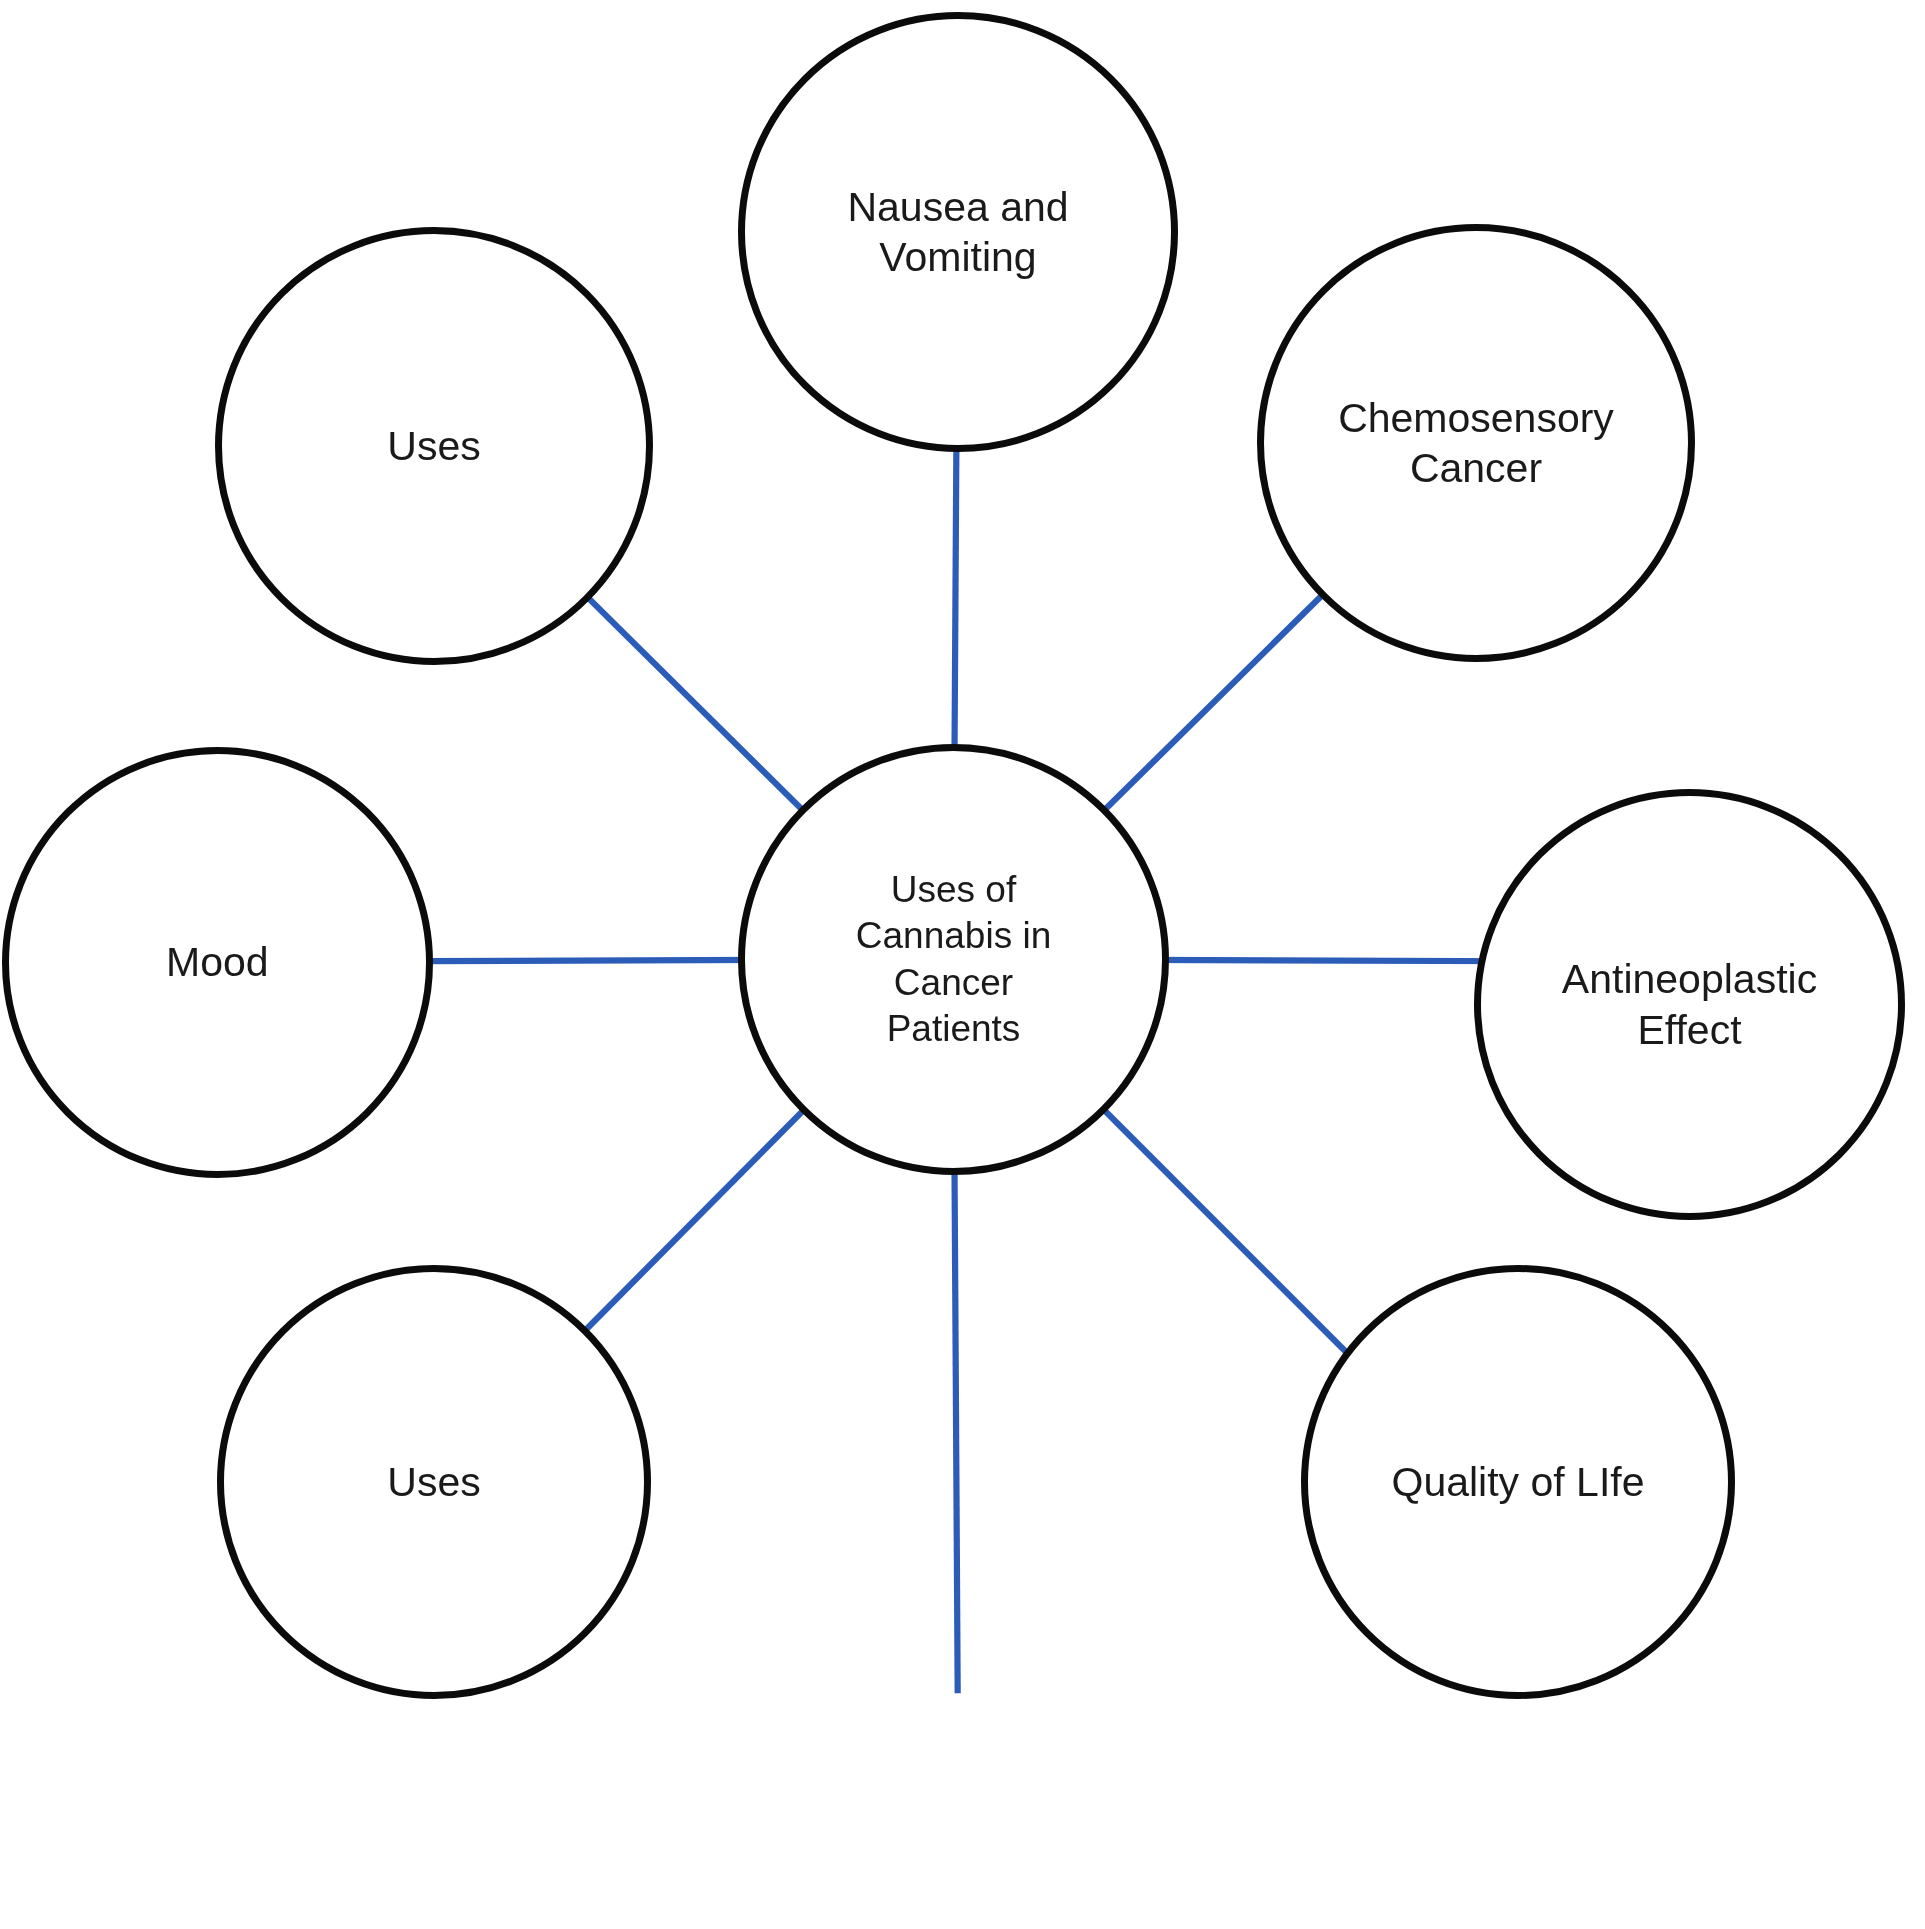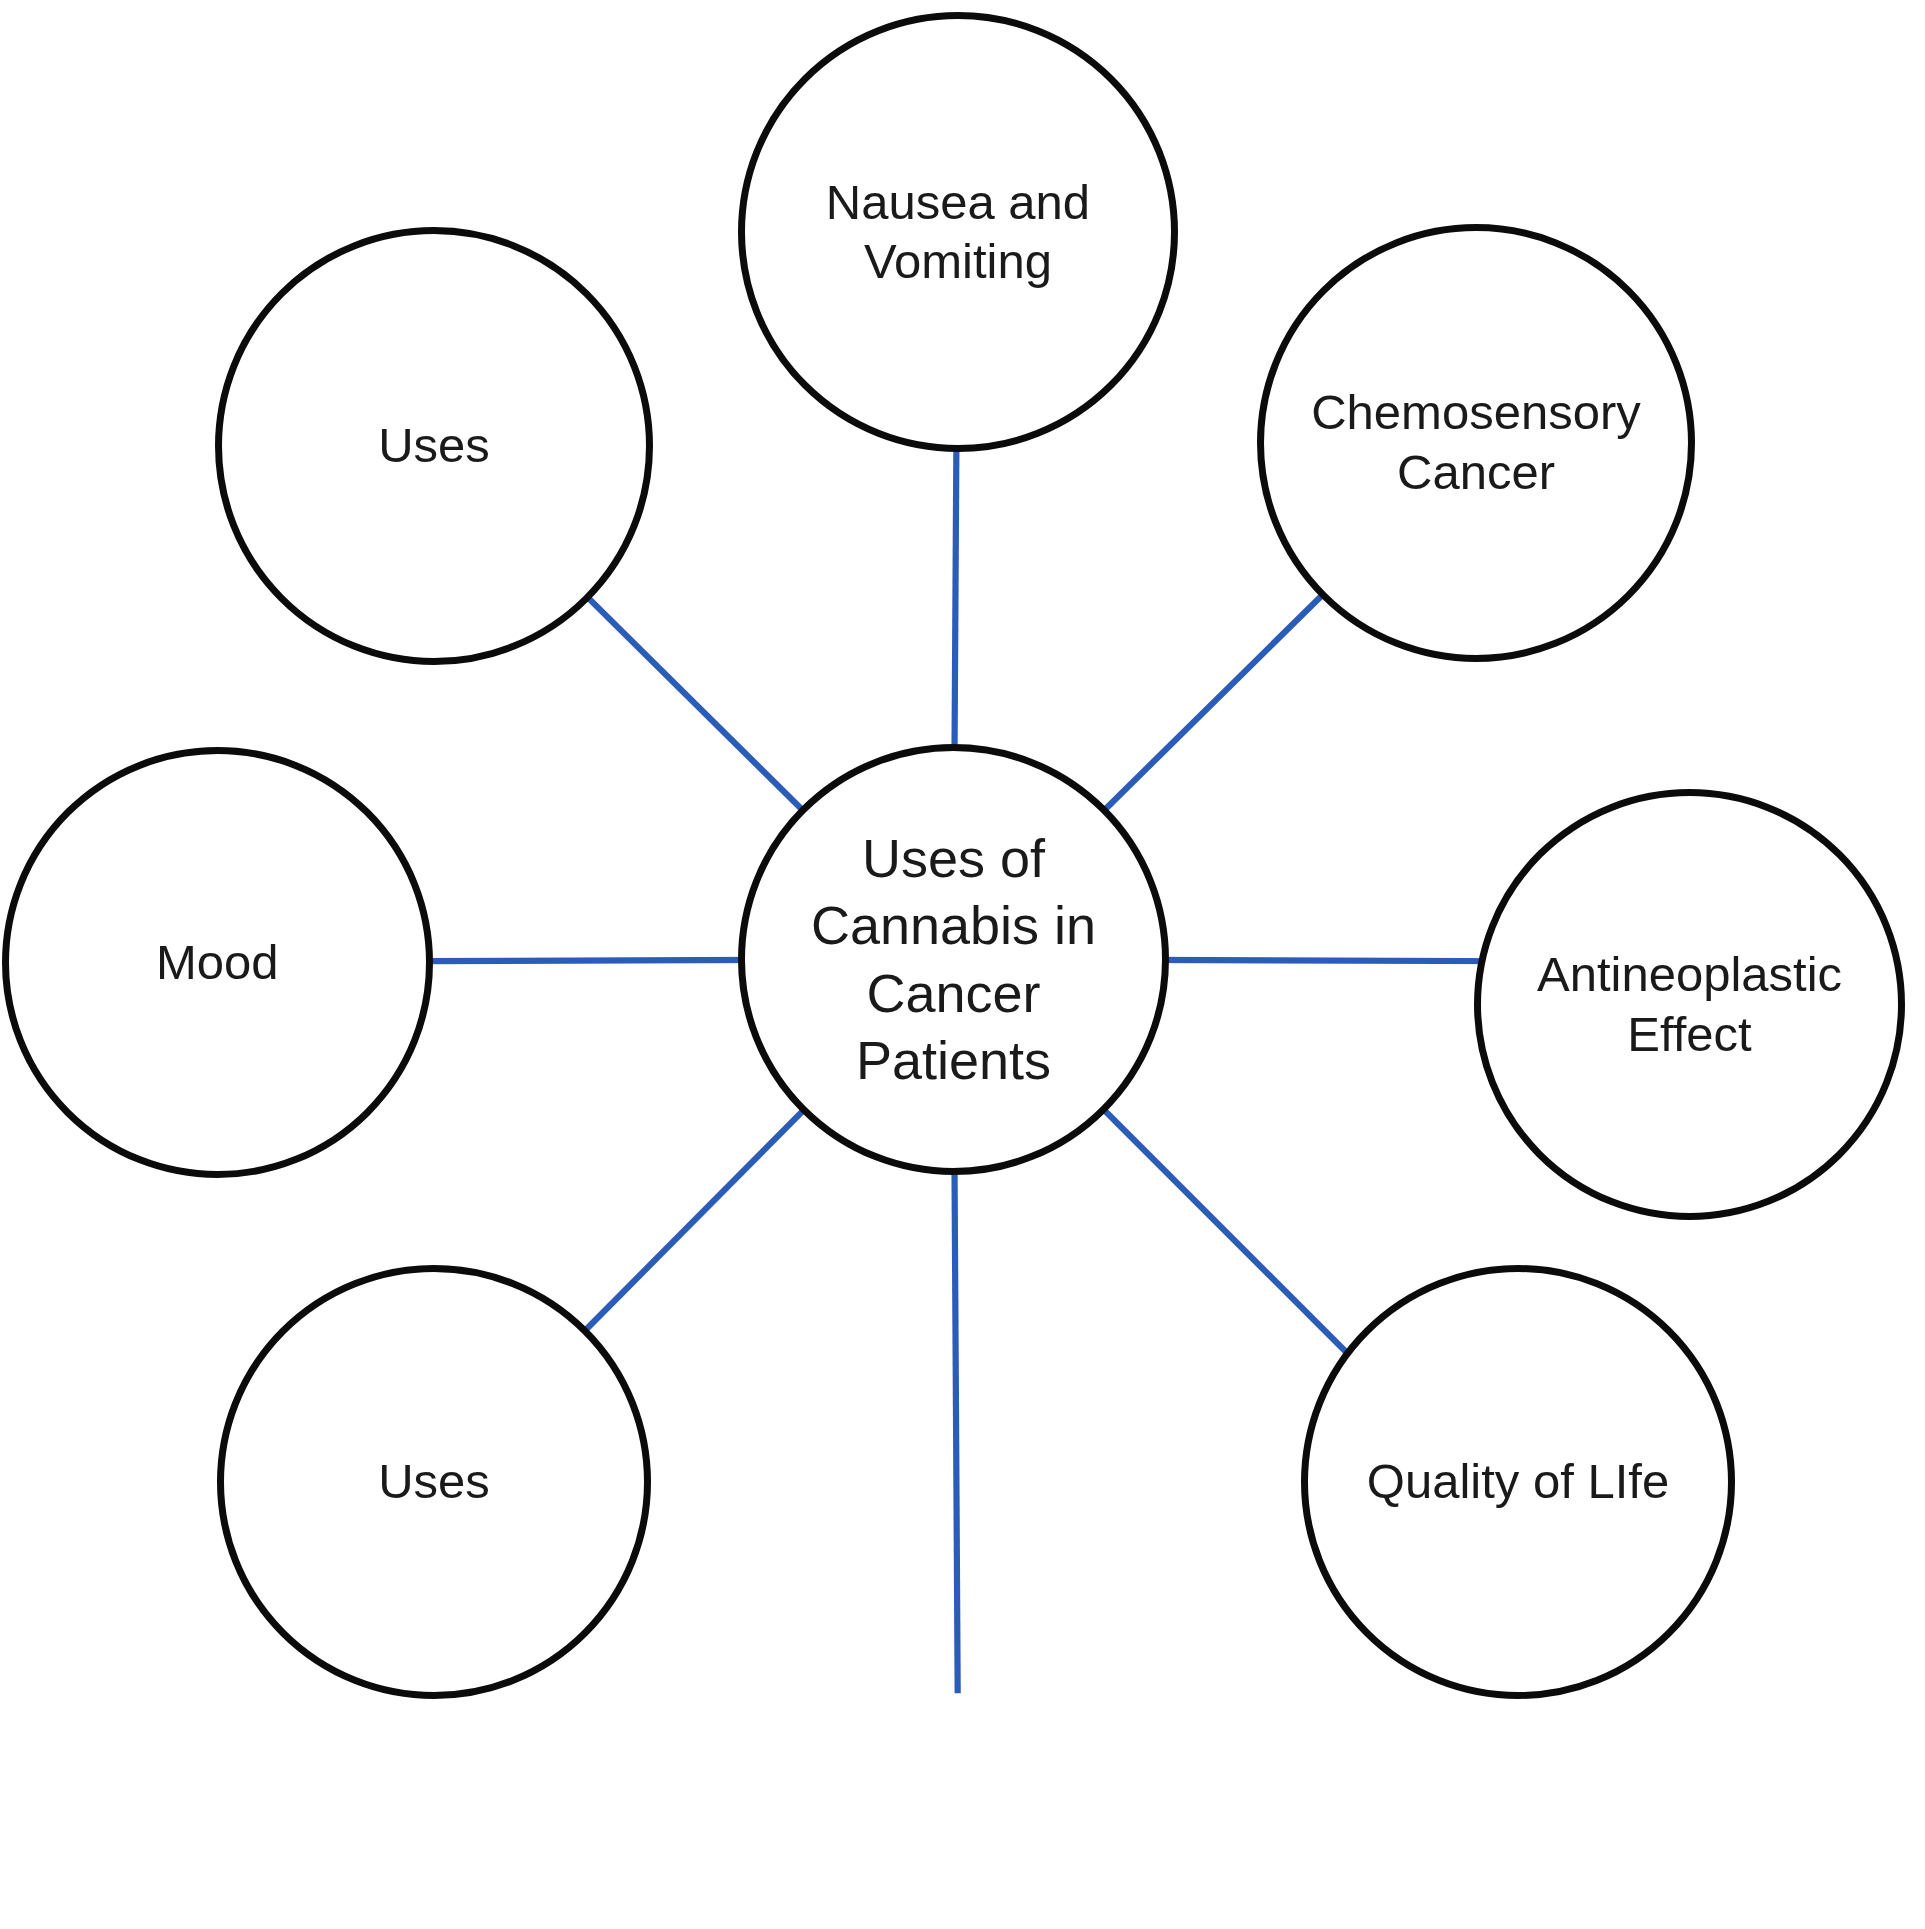--- a/index.html
+++ b/index.html
@@ -32,26 +32,26 @@
     display: flex;
     align-items: center;
     justify-content: center;
     text-align: center;
     z-index: 1;
   }
   .node-label {
     display: block;
     white-space: pre-line;
     color: #1a1a1a;
-    font-size: 49px;
+    font-size: 41px;
     line-height: 1.22;
     letter-spacing: 0px;
   }
   .node-center-label {
-    font-size: 54px;
+    font-size: 37px;
     line-height: 1.25;
   }
   
   .node-center        { left:  738px; top:  744px; width: 431px; height: 431px; }
   .node-nausea        { left:  738px; top:   12.4px; width: 440px; height: 440px; }
   .node-chemosensory  { left: 1257px; top:  224px; width: 438px; height: 438px; }
   .node-antineoplastic{ left: 1474px; top:  789px; width: 431px; height: 431px; }
   .node-quality       { left: 1301px; top: 1265px; width: 434px; height: 434px; }
   .node-anxiety       { left:  738px; top: 1474px; width: 440px; height: 440px; }
   .node-mood          { left:  217px; top: 1265px; width: 434px; height: 434px; }

